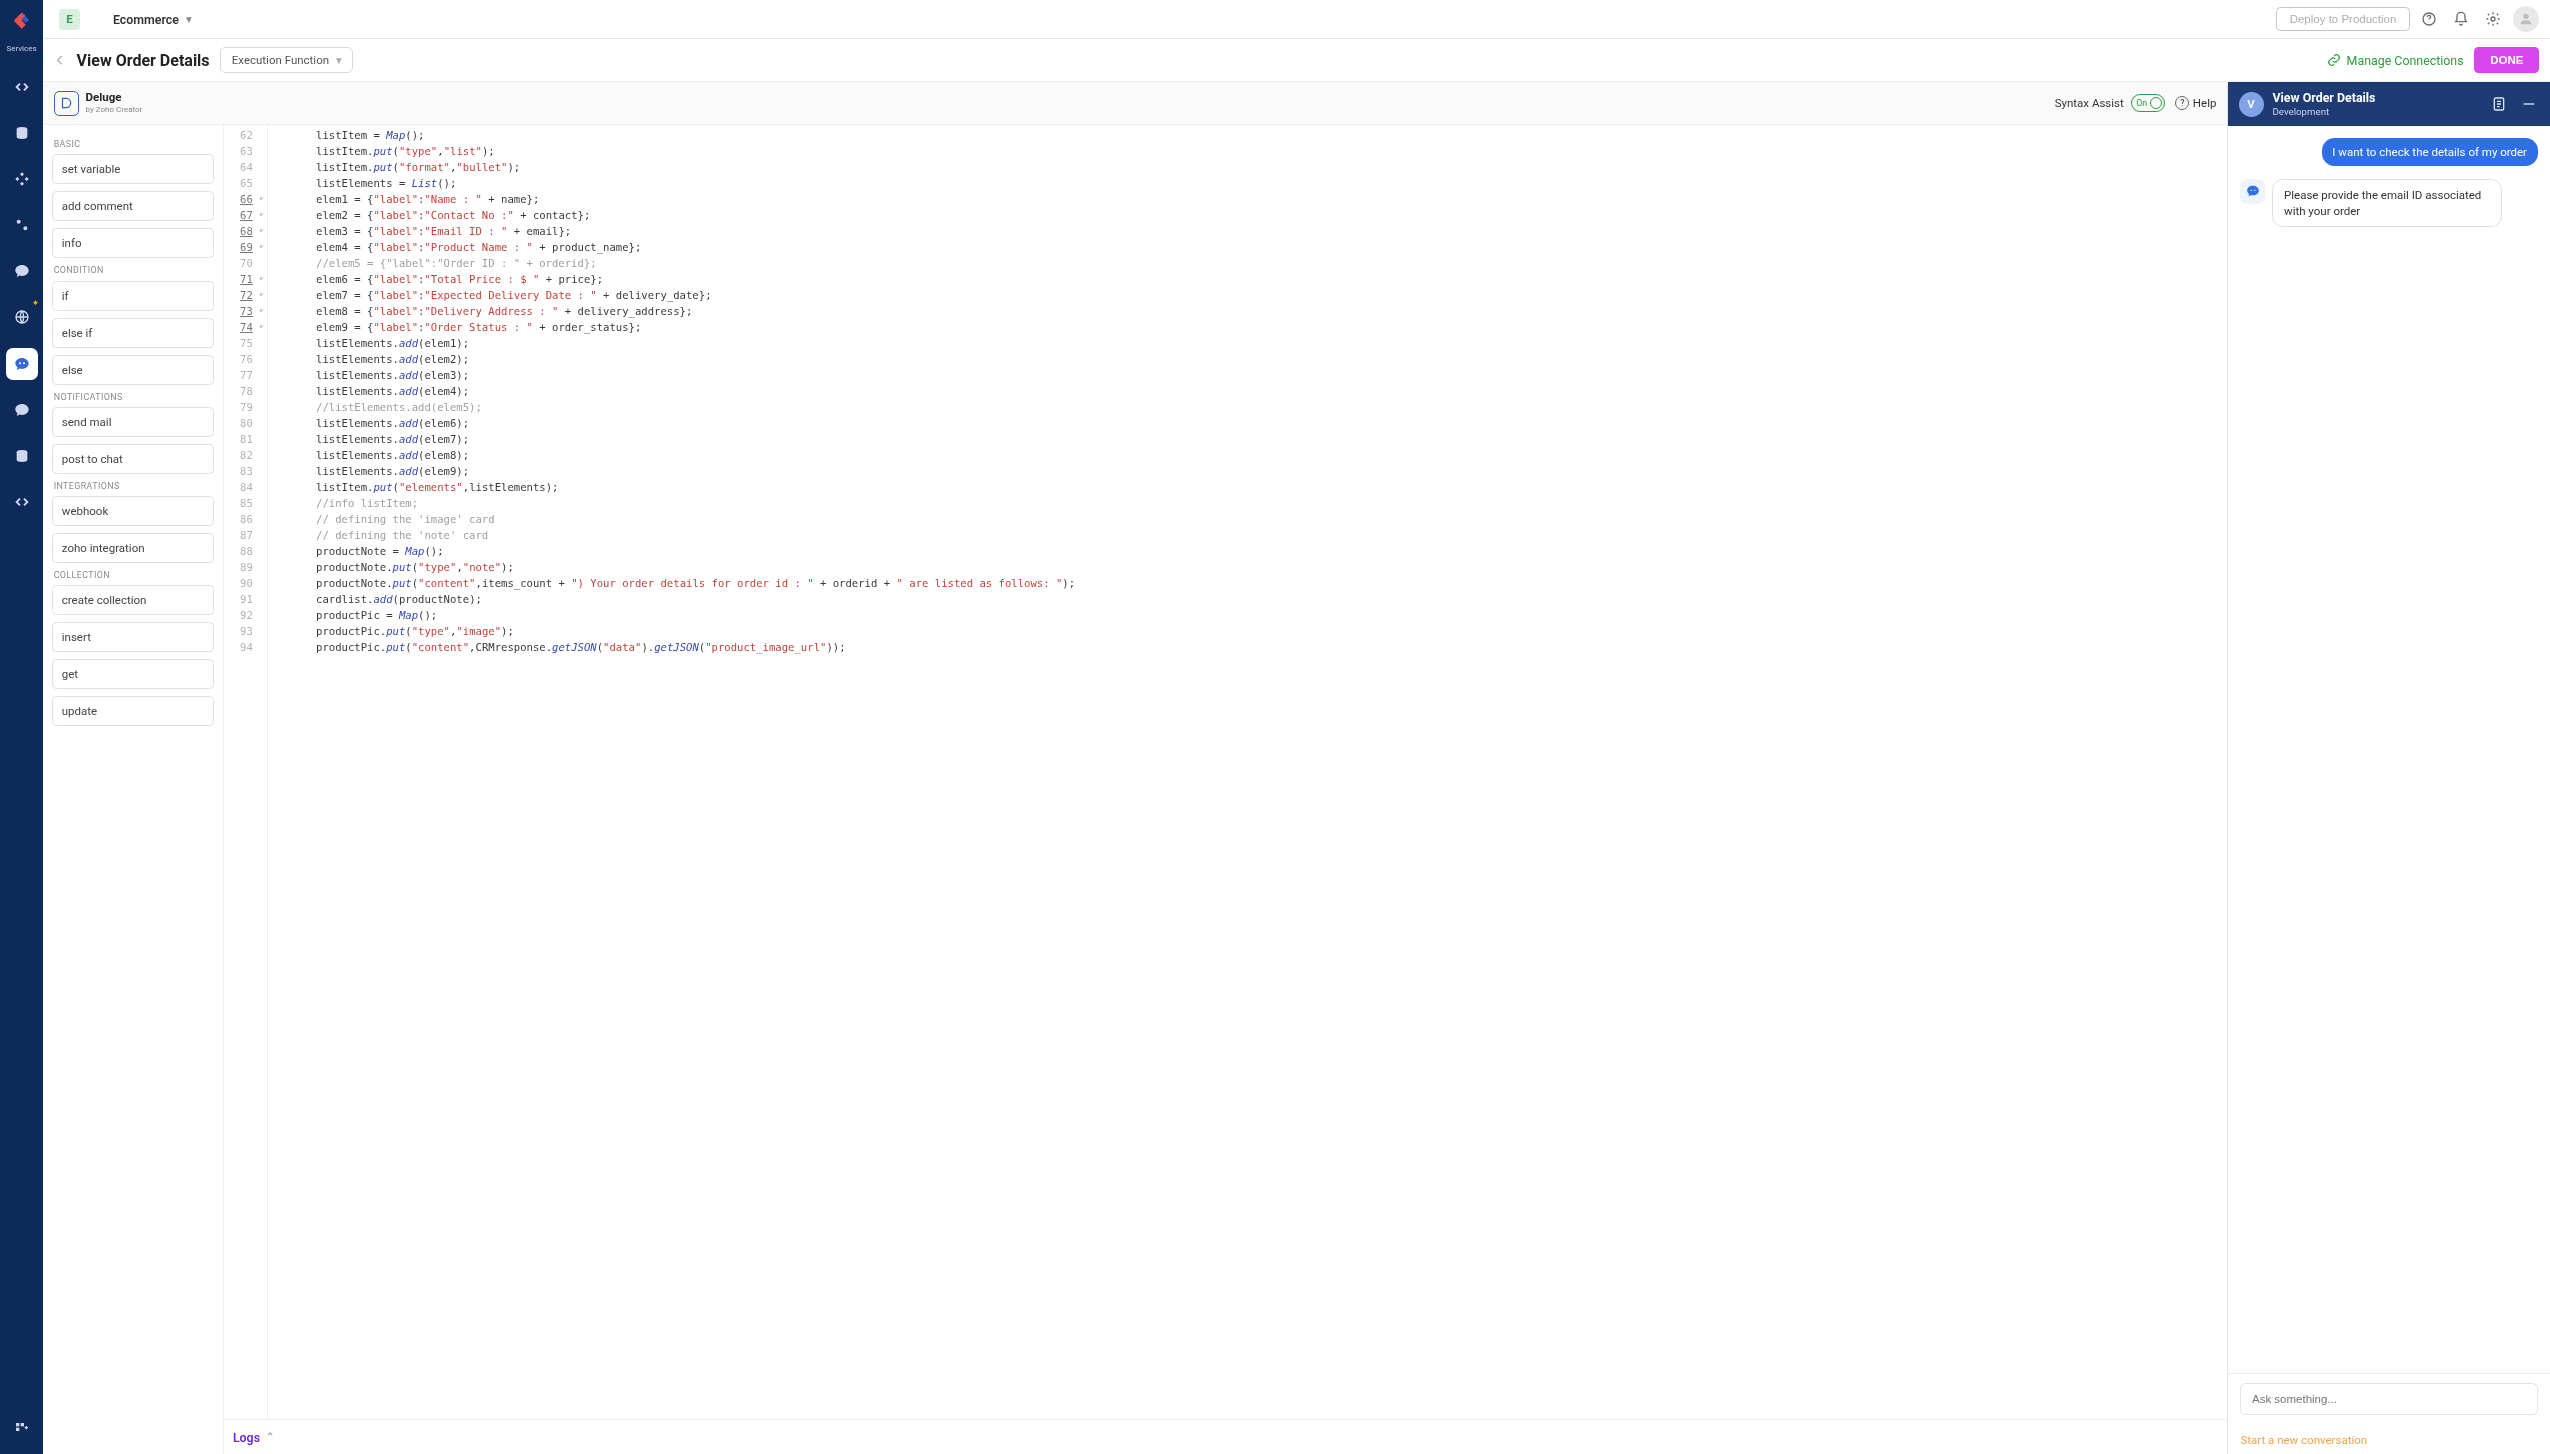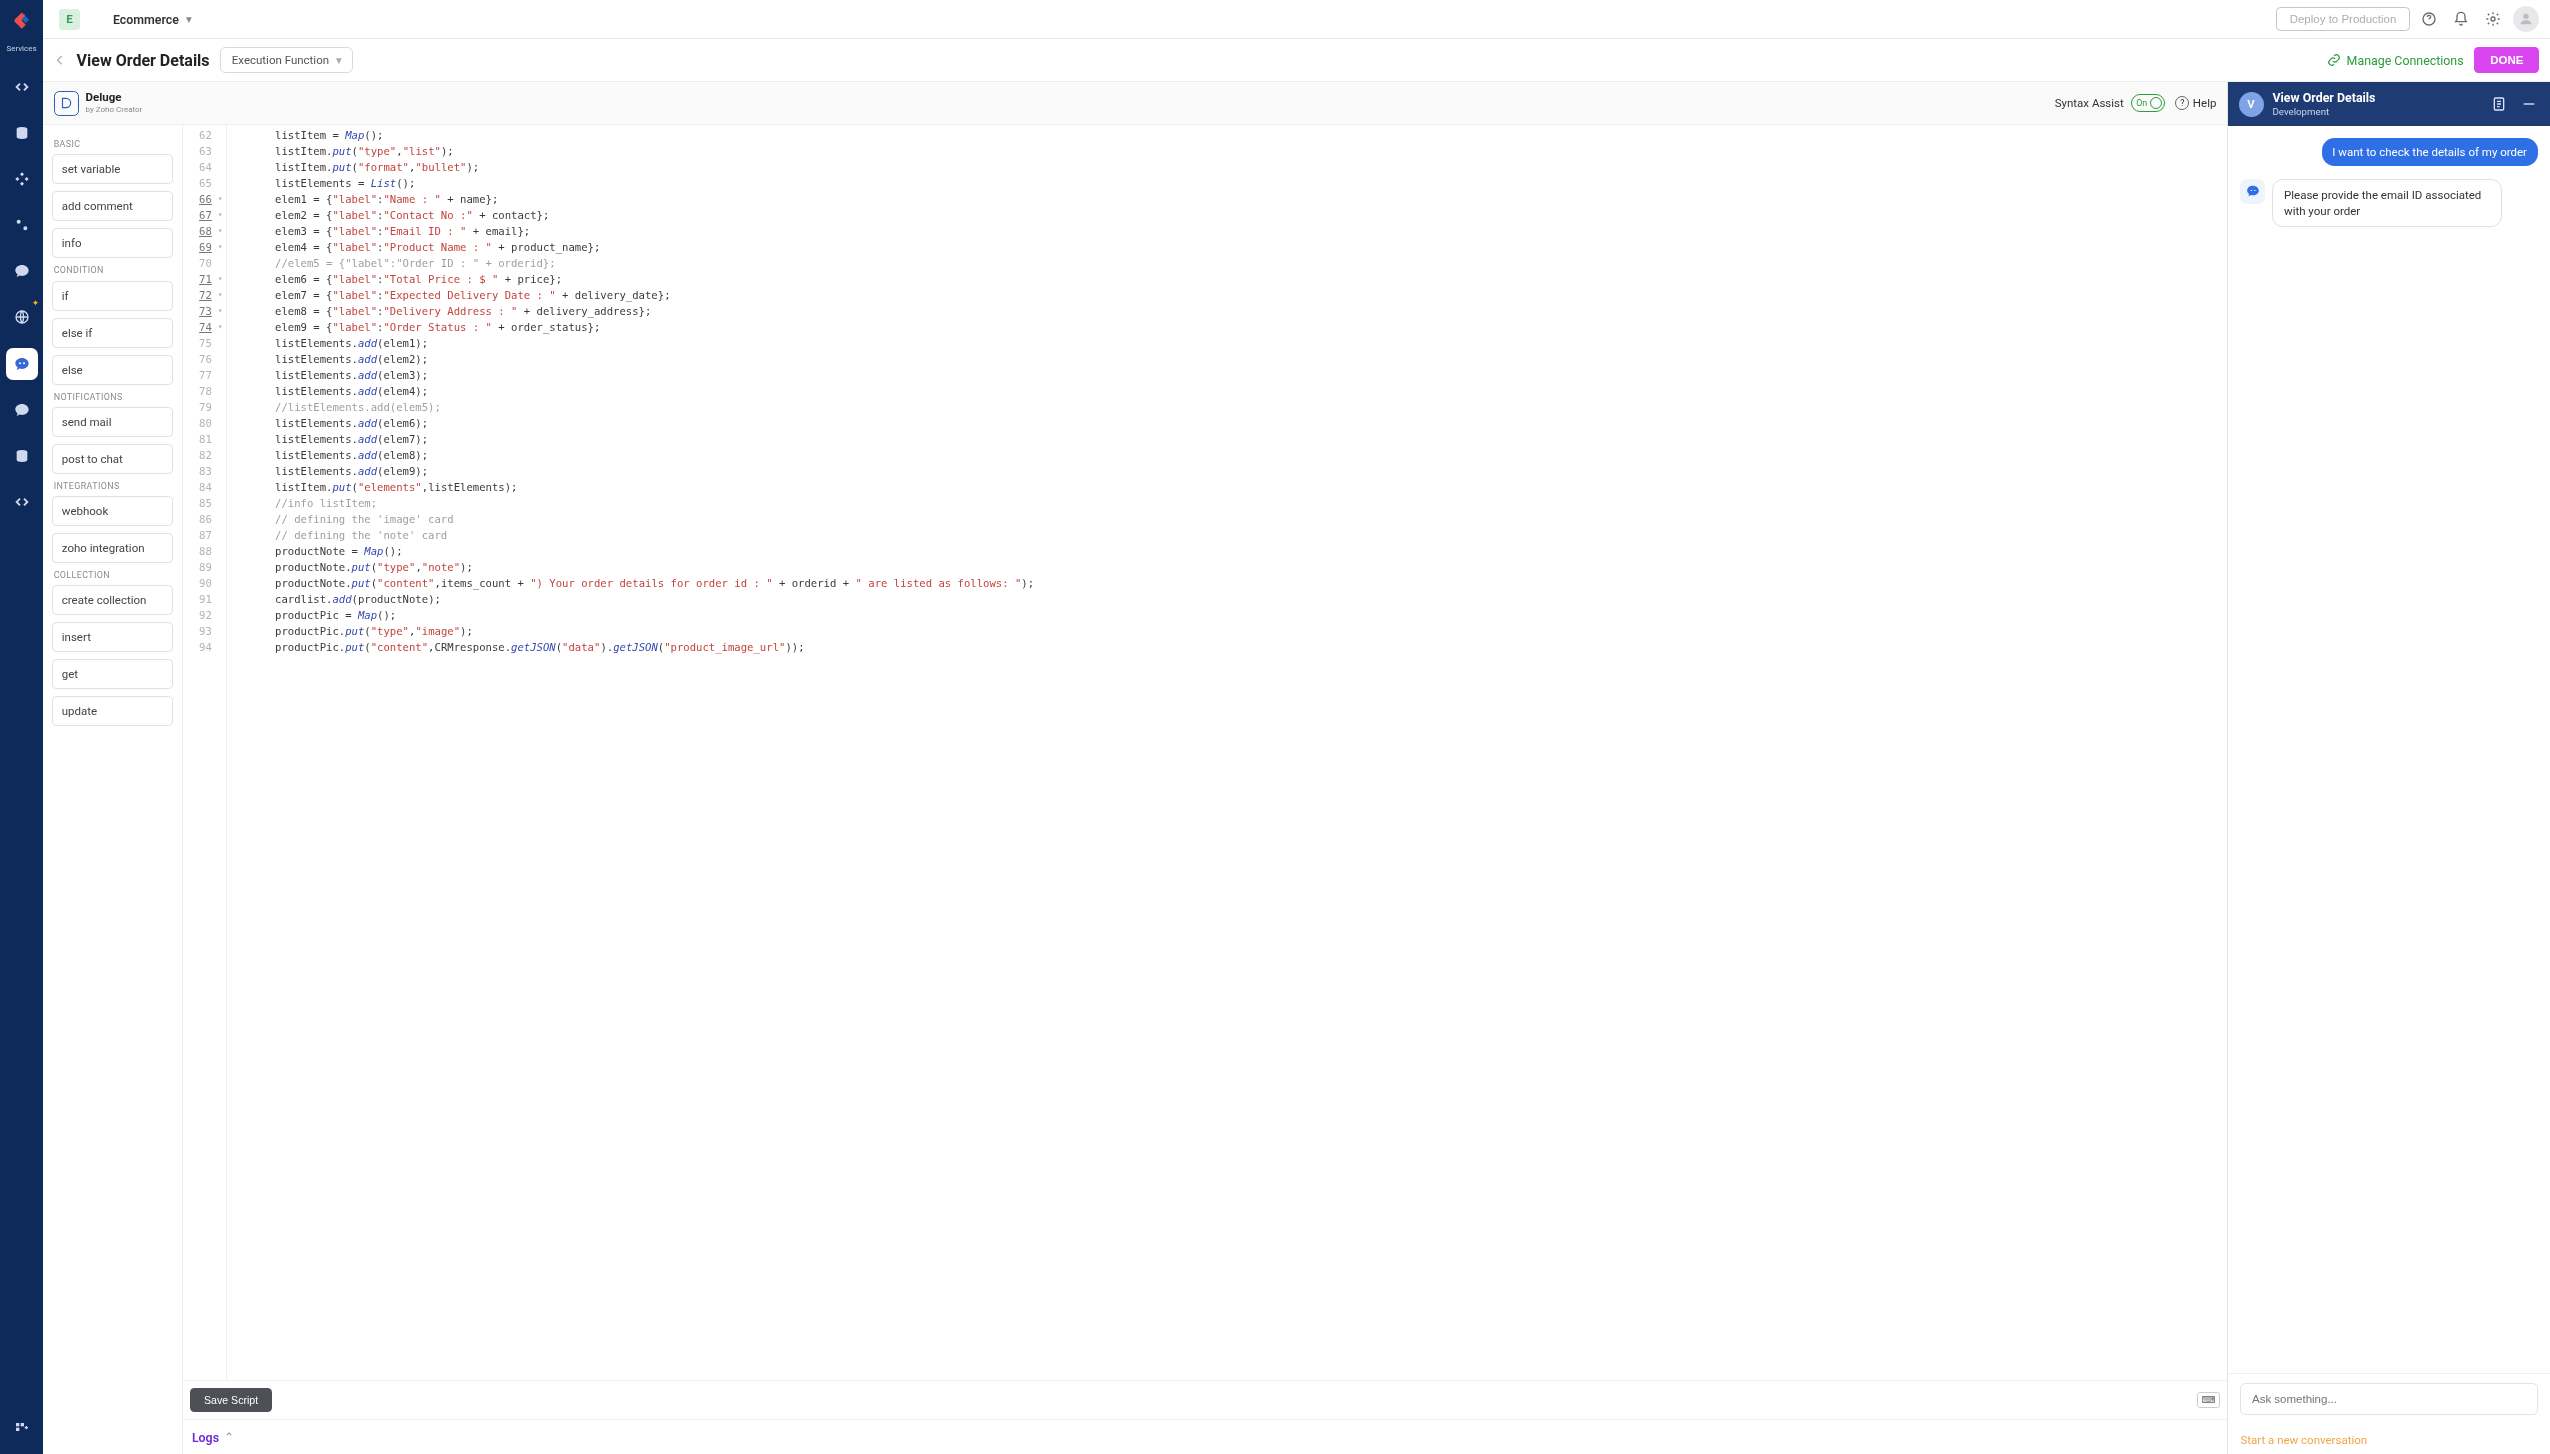--- a/index.html
+++ b/index.html
@@ -55,21 +55,21 @@
 .editor-bar .spacer { flex: 1; }
 .syntax-assist { display: flex; align-items: center; gap: 7px; color: #333; font-size: 11.5px;}
 .toggle { width: 34px; height: 17.7px; border: 0.9px solid #2a9d3c; border-radius: 9.7px; display: flex; align-items: center; padding: 0 1.8px; cursor: pointer; gap: 1.8px; }
 .toggle .lbl { font-size: 8.9px; color: #2a9d3c; padding-left: 2.7px; }
 .toggle .dot { width: 12.4px; height: 12.4px; border-radius: 50%; border: 0.9px solid #2a9d3c; margin-left: auto; }
 .help-link { display: flex; align-items: center; gap: 3.5px; color: #333; font-size: 11.5px; cursor: pointer;}
 .help-link .q { width: 14px; height: 14px; border: 1.3px solid #666; border-radius: 50%; display:flex; align-items:center; justify-content:center; font-size:8.9px;}
 
 
 .editor-body { flex: 1; display: flex; min-height: 0; }
-.snippet-panel { width: 140px; border-right: 0.9px solid #eceef1; padding: 7px 8.9px 7px; overflow-y: auto; background: #fff; }
+.snippet-panel { width: 181px; border-right: 0.9px solid #eceef1; padding: 7px 8.9px 7px; overflow-y: auto; background: #fff; }
 .snip-group-title { font-size: 8.9px; color: #8a8a8e; letter-spacing: 0.4px; margin: 7px 0 5.3px 1.8px; }
 .snip-item { border: 0.9px solid #e0e0e3; border-radius: 4.4px; padding: 7px 8.9px; margin-bottom: 7px; font-size: 11.5px; color: #444; cursor: grab; }
 
 .code-area { flex: 1; display: flex; flex-direction: column; min-width: 0; }
 .code-scroll { flex: 1; display: flex; overflow: hidden; font-family: Menlo, Monaco, Consolas, monospace; font-size: 10.6px; line-height: 16px; background: #fff; position: relative;}
 .gutter { width: 44px; text-align: right; padding: 1.8px 5.3px; color: #b3b3b7; user-select: none; border-right: 0.9px solid #f0f0f2; background: #fff; }
 .gutter .ln { height: 16px; position: relative; padding-right: 8.9px;}
 .gutter .fold::after { content: "▾"; position: absolute; right: -1.8px; top: 0; font-size: 8px; color: #b3b3b7;}
 .gutter .ln.hl { color: #777; text-decoration: underline;}
 .lines { flex: 1; padding: 1.8px 7px 1.8px 48px; white-space: pre; overflow-x: auto; }
@@ -326,24 +326,20 @@
                   <div class="ln">88</div>
                   <div class="ln">89</div>
                   <div class="ln">90</div>
                   <div class="ln">91</div>
                   <div class="ln">92</div>
                   <div class="ln">93</div>
                   <div class="ln">94</div>
                 </div>
               <div class="lines" id="lines"><div class="l"><span class="tok-ident">listItem</span><span class="tok-op"> = </span><span class="tok-func">Map</span><span class="tok-punct">();</span></div><div class="l"><span class="tok-ident">listItem</span><span class="tok-punct">.</span><span class="tok-func">put</span><span class="tok-punct">(</span><span class="tok-str">"type"</span><span class="tok-punct">,</span><span class="tok-str">"list"</span><span class="tok-punct">);</span></div><div class="l"><span class="tok-ident">listItem</span><span class="tok-punct">.</span><span class="tok-func">put</span><span class="tok-punct">(</span><span class="tok-str">"format"</span><span class="tok-punct">,</span><span class="tok-str">"bullet"</span><span class="tok-punct">);</span></div><div class="l"><span class="tok-ident">listElements</span><span class="tok-op"> = </span><span class="tok-func">List</span><span class="tok-punct">();</span></div><div class="l"><span class="tok-ident">elem1</span><span class="tok-op"> = </span><span class="tok-brace">{</span><span class="tok-str">"label"</span><span class="tok-punct">:</span><span class="tok-str">"Name : "</span><span class="tok-op"> + </span><span class="tok-ident">name</span><span class="tok-brace">}</span><span class="tok-punct">;</span></div><div class="l"><span class="tok-ident">elem2</span><span class="tok-op"> = </span><span class="tok-brace">{</span><span class="tok-str">"label"</span><span class="tok-punct">:</span><span class="tok-str">"Contact No :"</span><span class="tok-op"> + </span><span class="tok-ident">contact</span><span class="tok-brace">}</span><span class="tok-punct">;</span></div><div class="l"><span class="tok-ident">elem3</span><span class="tok-op"> = </span><span class="tok-brace">{</span><span class="tok-str">"label"</span><span class="tok-punct">:</span><span class="tok-str">"Email ID : "</span><span class="tok-op"> + </span><span class="tok-ident">email</span><span class="tok-brace">}</span><span class="tok-punct">;</span></div><div class="l"><span class="tok-ident">elem4</span><span class="tok-op"> = </span><span class="tok-brace">{</span><span class="tok-str">"label"</span><span class="tok-punct">:</span><span class="tok-str">"Product Name : "</span><span class="tok-op"> + </span><span class="tok-ident">product_name</span><span class="tok-brace">}</span><span class="tok-punct">;</span></div><div class="l"><span class="tok-comment">//elem5 = {"label":"Order ID : " + orderid};</span></div><div class="l"><span class="tok-ident">elem6</span><span class="tok-op"> = </span><span class="tok-brace">{</span><span class="tok-str">"label"</span><span class="tok-punct">:</span><span class="tok-str">"Total Price : $ "</span><span class="tok-op"> + </span><span class="tok-ident">price</span><span class="tok-brace">}</span><span class="tok-punct">;</span></div><div class="l"><span class="tok-ident">elem7</span><span class="tok-op"> = </span><span class="tok-brace">{</span><span class="tok-str">"label"</span><span class="tok-punct">:</span><span class="tok-str">"Expected Delivery Date : "</span><span class="tok-op"> + </span><span class="tok-ident">delivery_date</span><span class="tok-brace">}</span><span class="tok-punct">;</span></div><div class="l"><span class="tok-ident">elem8</span><span class="tok-op"> = </span><span class="tok-brace">{</span><span class="tok-str">"label"</span><span class="tok-punct">:</span><span class="tok-str">"Delivery Address : "</span><span class="tok-op"> + </span><span class="tok-ident">delivery_address</span><span class="tok-brace">}</span><span class="tok-punct">;</span></div><div class="l"><span class="tok-ident">elem9</span><span class="tok-op"> = </span><span class="tok-brace">{</span><span class="tok-str">"label"</span><span class="tok-punct">:</span><span class="tok-str">"Order Status : "</span><span class="tok-op"> + </span><span class="tok-ident">order_status</span><span class="tok-brace">}</span><span class="tok-punct">;</span></div><div class="l"><span class="tok-ident">listElements</span><span class="tok-punct">.</span><span class="tok-func">add</span><span class="tok-punct">(</span><span class="tok-ident">elem1</span><span class="tok-punct">);</span></div><div class="l"><span class="tok-ident">listElements</span><span class="tok-punct">.</span><span class="tok-func">add</span><span class="tok-punct">(</span><span class="tok-ident">elem2</span><span class="tok-punct">);</span></div><div class="l"><span class="tok-ident">listElements</span><span class="tok-punct">.</span><span class="tok-func">add</span><span class="tok-punct">(</span><span class="tok-ident">elem3</span><span class="tok-punct">);</span></div><div class="l"><span class="tok-ident">listElements</span><span class="tok-punct">.</span><span class="tok-func">add</span><span class="tok-punct">(</span><span class="tok-ident">elem4</span><span class="tok-punct">);</span></div><div class="l"><span class="tok-comment">//listElements.add(elem5);</span></div><div class="l"><span class="tok-ident">listElements</span><span class="tok-punct">.</span><span class="tok-func">add</span><span class="tok-punct">(</span><span class="tok-ident">elem6</span><span class="tok-punct">);</span></div><div class="l"><span class="tok-ident">listElements</span><span class="tok-punct">.</span><span class="tok-func">add</span><span class="tok-punct">(</span><span class="tok-ident">elem7</span><span class="tok-punct">);</span></div><div class="l"><span class="tok-ident">listElements</span><span class="tok-punct">.</span><span class="tok-func">add</span><span class="tok-punct">(</span><span class="tok-ident">elem8</span><span class="tok-punct">);</span></div><div class="l"><span class="tok-ident">listElements</span><span class="tok-punct">.</span><span class="tok-func">add</span><span class="tok-punct">(</span><span class="tok-ident">elem9</span><span class="tok-punct">);</span></div><div class="l"><span class="tok-ident">listItem</span><span class="tok-punct">.</span><span class="tok-func">put</span><span class="tok-punct">(</span><span class="tok-str">"elements"</span><span class="tok-punct">,</span><span class="tok-ident">listElements</span><span class="tok-punct">);</span></div><div class="l"><span class="tok-comment">//info listItem;</span></div><div class="l"><span class="tok-comment">// defining the 'image' card</span></div><div class="l"><span class="tok-comment">// defining the 'note' card</span></div><div class="l"><span class="tok-ident">productNote</span><span class="tok-op"> = </span><span class="tok-func">Map</span><span class="tok-punct">();</span></div><div class="l"><span class="tok-ident">productNote</span><span class="tok-punct">.</span><span class="tok-func">put</span><span class="tok-punct">(</span><span class="tok-str">"type"</span><span class="tok-punct">,</span><span class="tok-str">"note"</span><span class="tok-punct">);</span></div><div class="l"><span class="tok-ident">productNote</span><span class="tok-punct">.</span><span class="tok-func">put</span><span class="tok-punct">(</span><span class="tok-str">"content"</span><span class="tok-punct">,</span><span class="tok-ident">items_count</span><span class="tok-op"> + </span><span class="tok-str">") Your order details for order id : "</span><span class="tok-op"> + </span><span class="tok-ident">orderid</span><span class="tok-op"> + </span><span class="tok-str">" are listed as follows: "</span><span class="tok-punct">);</span></div><div class="l"><span class="tok-ident">cardlist</span><span class="tok-punct">.</span><span class="tok-func">add</span><span class="tok-punct">(</span><span class="tok-ident">productNote</span><span class="tok-punct">);</span></div><div class="l"><span class="tok-ident">productPic</span><span class="tok-op"> = </span><span class="tok-func">Map</span><span class="tok-punct">();</span></div><div class="l"><span class="tok-ident">productPic</span><span class="tok-punct">.</span><span class="tok-func">put</span><span class="tok-punct">(</span><span class="tok-str">"type"</span><span class="tok-punct">,</span><span class="tok-str">"image"</span><span class="tok-punct">);</span></div><div class="l"><span class="tok-ident">productPic</span><span class="tok-punct">.</span><span class="tok-func">put</span><span class="tok-punct">(</span><span class="tok-str">"content"</span><span class="tok-punct">,</span><span class="tok-ident">CRMresponse</span><span class="tok-punct">.</span><span class="tok-func">getJSON</span><span class="tok-punct">(</span><span class="tok-str">"data"</span><span class="tok-punct">).</span><span class="tok-func">getJSON</span><span class="tok-punct">(</span><span class="tok-str">"product_image_url"</span><span class="tok-punct">));</span></div></div>
             </div>
-            <div class="save-row">
-              <button class="save-btn">Save Script</button>
-              <span class="kb-icon">⌨</span>
-            </div>
             <div class="logs-row">
               <span class="lbl">Logs</span>
               <span class="chev">⌃</span>
             </div>
           </div>
         </div>
       </div>
 
       <div class="chat-col">
         <div class="chat-header">

